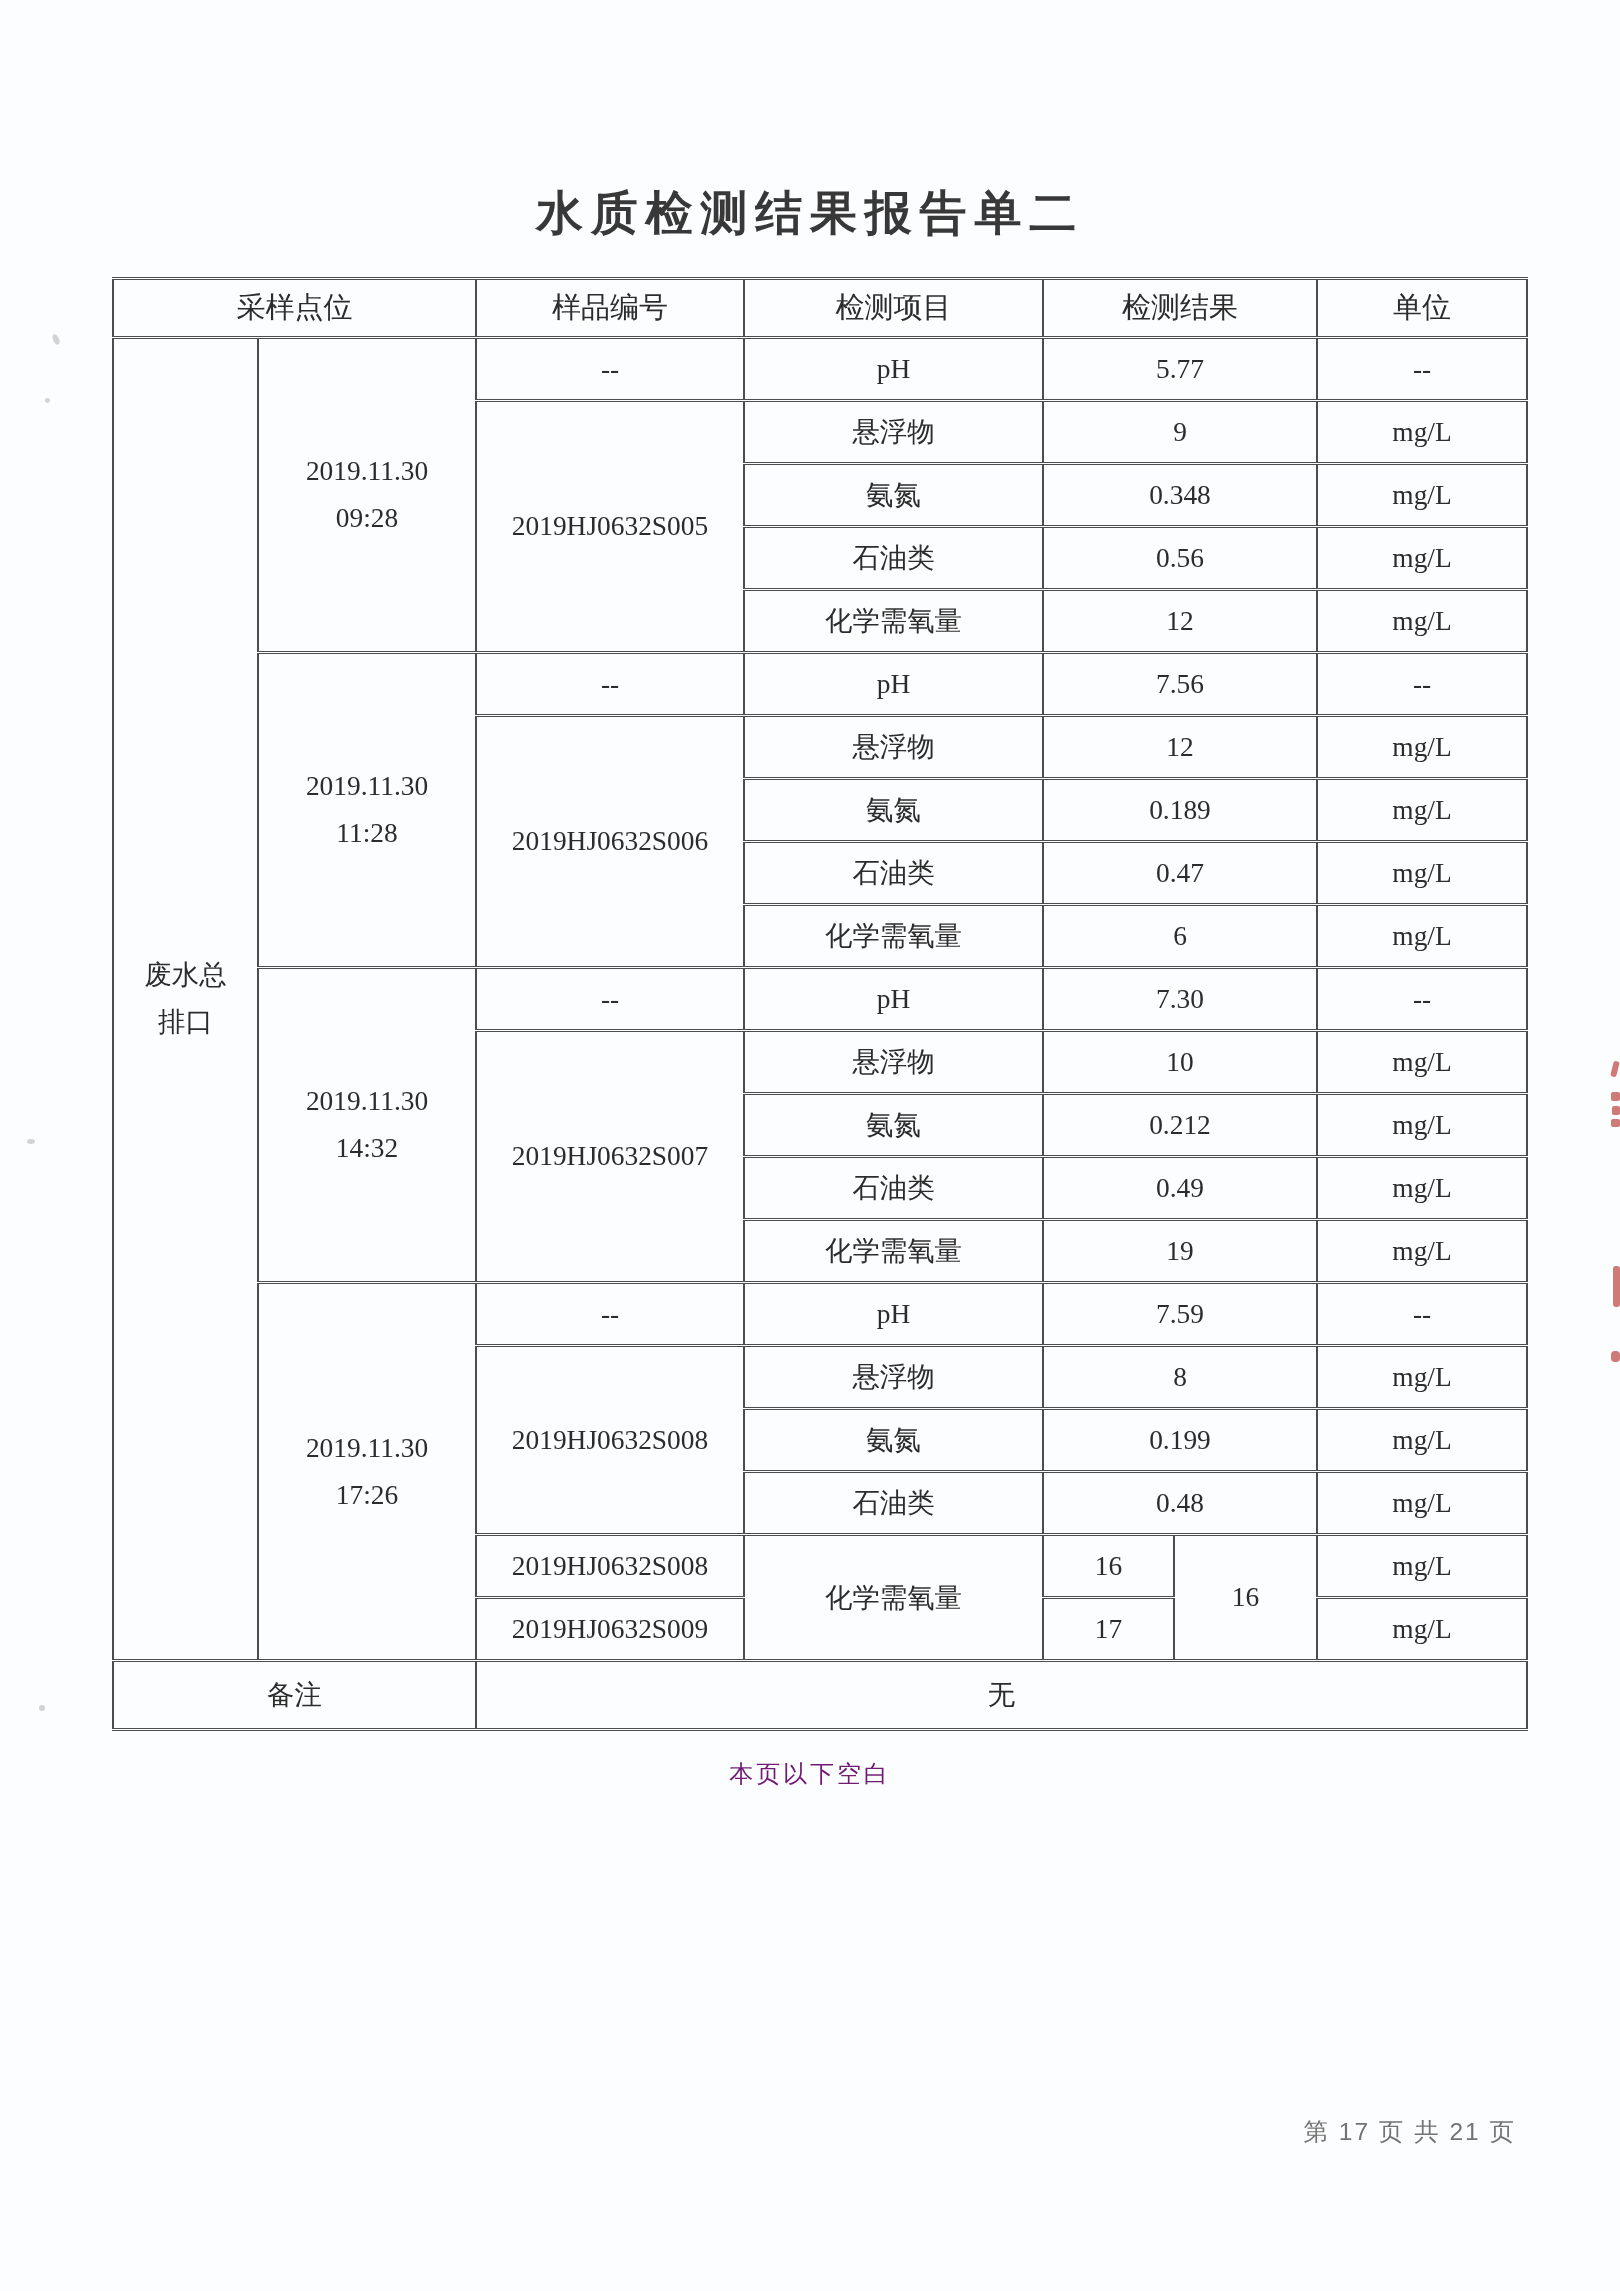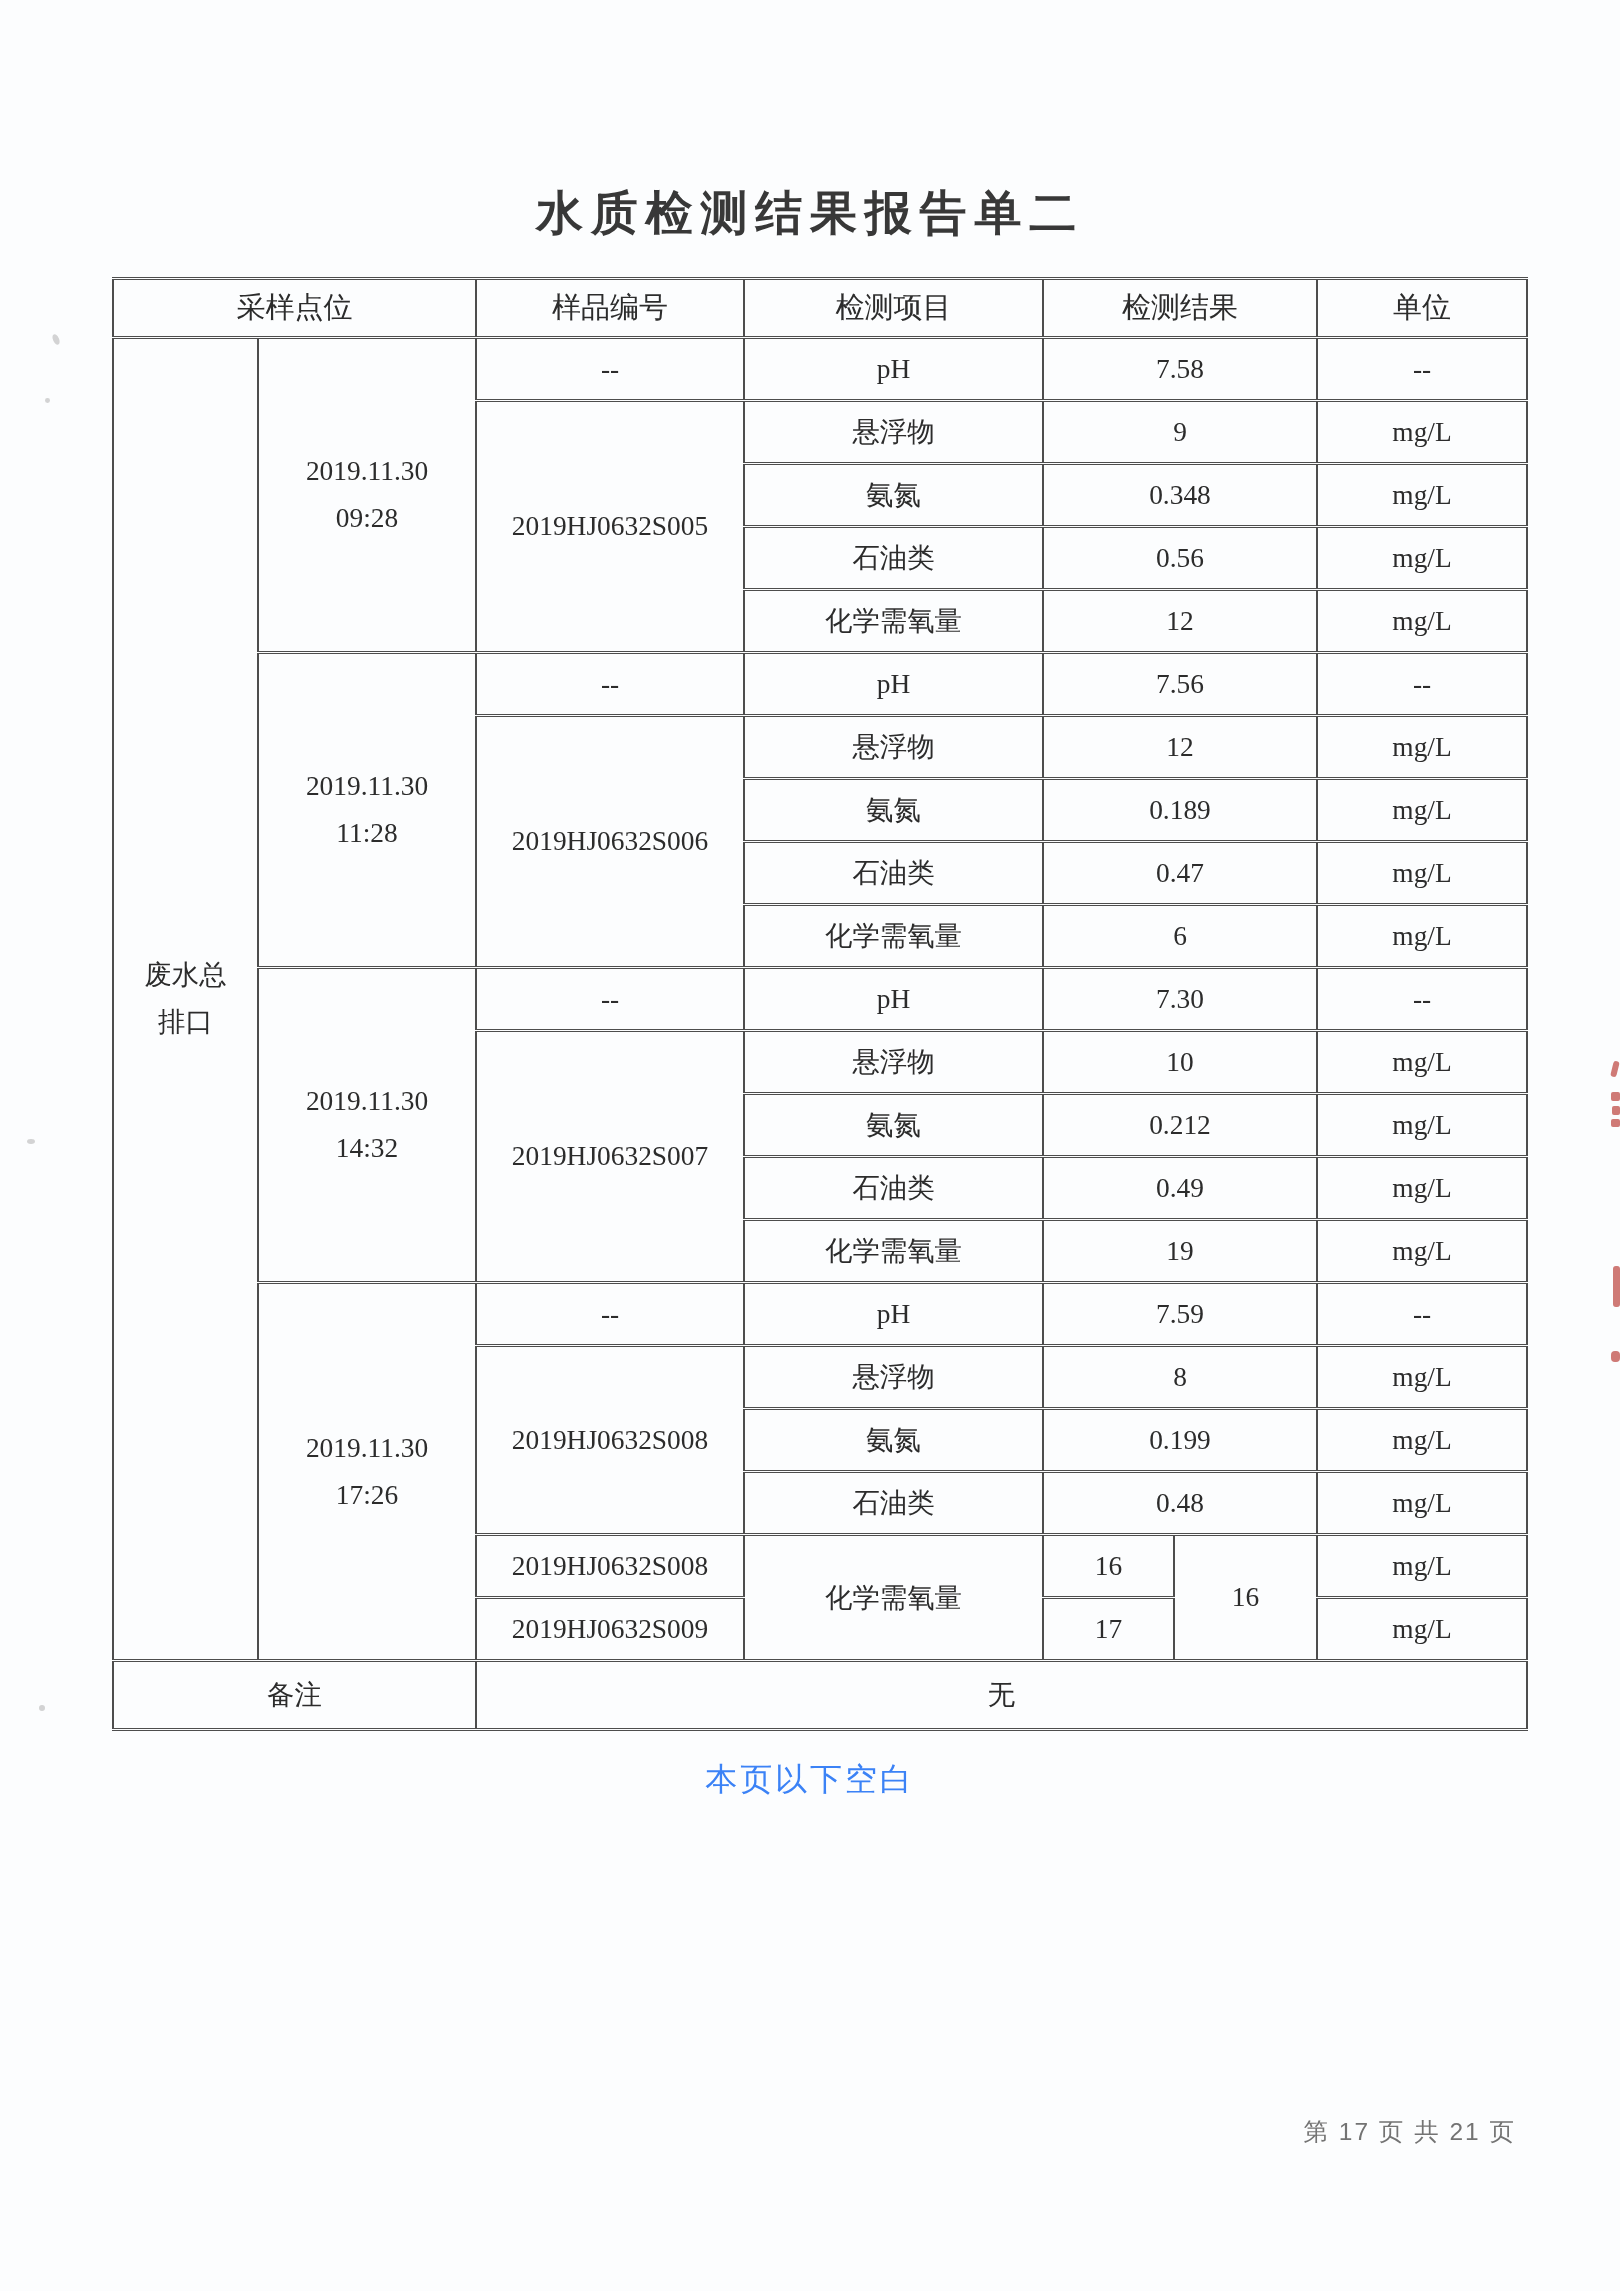--- a/index.html
+++ b/index.html
@@ -36,21 +36,21 @@
     font-size:27.4px; font-weight:normal; color:#2c2c2c; padding:0;
   }
   .results thead th { font-size:29px; height:59px; }
   .results tbody tr { height:63px; }
   .results tr.remark-row { height:69px; }
   .pre { white-space:pre-line; line-height:1.7; }
   .sid { font-size:26.5px; }
   
   .below-note {
     position:absolute; top:1758px; left:0; width:100%; text-align:center;
-    font-size:32px; letter-spacing:2.9px; color:#3b82f6;
+    font-size:24px; letter-spacing:2.9px; color:#701a75;
   }
   .page-number {
     position:absolute; top:2115px; right:104px;
     font-family:"Liberation Sans", sans-serif;
     font-size:24.5px; color:#737373; letter-spacing:2px;
   }
   
   .red-mark { position:absolute; background:#c2554f; opacity:.78; }
   .speck { position:absolute; background:#a9a9a9; opacity:.5; border-radius:50%; }
 </style>
@@ -84,21 +84,21 @@
     </thead>
     <tbody>
 
       <tr>
         <td rowspan="21" class="pre">废水总
 排口</td>
         <td rowspan="5" class="pre">2019.11.30
 09:28</td>
         <td>--</td>
         <td>pH</td>
-        <td colspan="2">7.58</td>
+        <td colspan="2">5.77</td>
         <td>--</td>
       </tr>
       <tr>
         <td rowspan="4" class="sid">2019HJ0632S005</td>
         <td>悬浮物</td>
         <td colspan="2">9</td>
         <td>mg/L</td>
       </tr>
       <tr>
         <td>氨氮</td>

